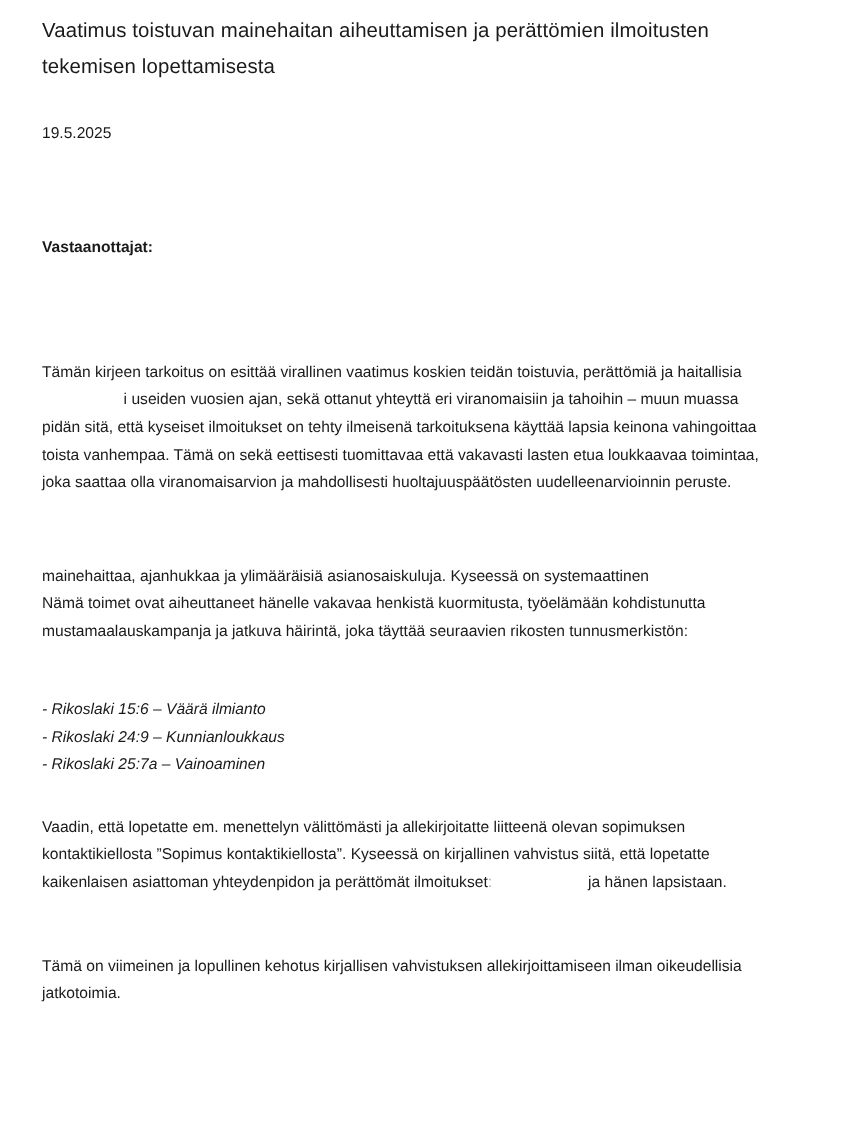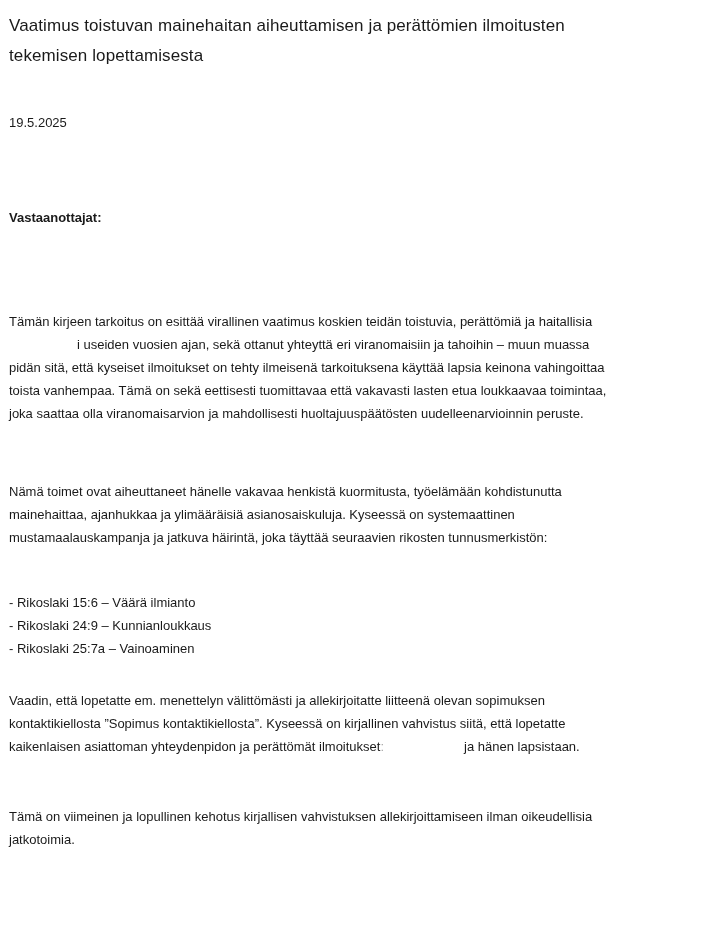--- a/index.html
+++ b/index.html
@@ -4,39 +4,39 @@
 <style>
   html, body { margin: 0; padding: 0; }
   body {
     width: 703px;
     height: 942px;
     background: #ffffff;
     color: #1a1a1a;
     font-family: "Liberation Sans", sans-serif;
     overflow: hidden;
   }
-  .page { padding: 11px 20px 0 9px; }
+  .page { padding: 11px 20px 0 35px; }
   .title {
     margin: 0;
     font-size: 17px;
     font-weight: normal;
     line-height: 30px;
     letter-spacing: 0.1px;
   }
   .body-text {
     font-size: 13px;
     line-height: 23px;
     letter-spacing: 0;
   }
   .line { display: block; white-space: nowrap; }
-  .date       { margin-top: 40px; }
+  .date       { margin-top: 28px; }
   .recipients { margin-top: 72px; font-weight: bold; }
   .p1   { margin-top: 81px; }
   .p2   { margin-top: 55px; }
-  .list { margin-top: 42px; }
+  .list { margin-top: 42px; font-style: italic; }
   .p3   { margin-top: 29px; }
   .p4   { margin-top: 47px; }
   .gap { display: inline-block; height: 1px; vertical-align: baseline; }
   .gap-a { width: 68px; }
   .gap-b { width: 75px; }
   .gap-c { width: 80px; }
   .remnant { color: #a8a8a8; }
 </style>
 </head>
 <body>
@@ -54,22 +54,22 @@
 
   <div class="body-text para p1">
     <span class="line">Tämän kirjeen tarkoitus on esittää virallinen vaatimus koskien teidän toistuvia, perättömiä ja haitallisia</span>
     <span class="line"><span class="gap gap-a"></span><span>i useiden vuosien ajan, sekä ottanut yhteyttä eri viranomaisiin ja tahoihin – muun muassa</span></span>
     <span class="line">pidän sitä, että kyseiset ilmoitukset on tehty ilmeisenä tarkoituksena käyttää lapsia keinona vahingoittaa</span>
     <span class="line">toista vanhempaa. Tämä on sekä eettisesti tuomittavaa että vakavasti lasten etua loukkaavaa toimintaa,</span>
     <span class="line">joka saattaa olla viranomaisarvion ja mahdollisesti huoltajuuspäätösten uudelleenarvioinnin peruste.</span>
   </div>
 
   <div class="body-text para p2">
+    <span class="line">mainehaittaa, ajanhukkaa ja ylimääräisiä asianosaiskuluja. Kyseessä on systemaattinen</span>
     <span class="line">Nämä toimet ovat aiheuttaneet hänelle vakavaa henkistä kuormitusta, työelämään kohdistunutta</span>
-    <span class="line">mainehaittaa, ajanhukkaa ja ylimääräisiä asianosaiskuluja. Kyseessä on systemaattinen</span>
     <span class="line">mustamaalauskampanja ja jatkuva häirintä, joka täyttää seuraavien rikosten tunnusmerkistön:</span>
   </div>
 
   <div class="body-text list">
     <span class="line">- Rikoslaki 15:6 – Väärä ilmianto</span>
     <span class="line">- Rikoslaki 24:9 – Kunnianloukkaus</span>
     <span class="line">- Rikoslaki 25:7a – Vainoaminen</span>
   </div>
 
   <div class="body-text para p3">

